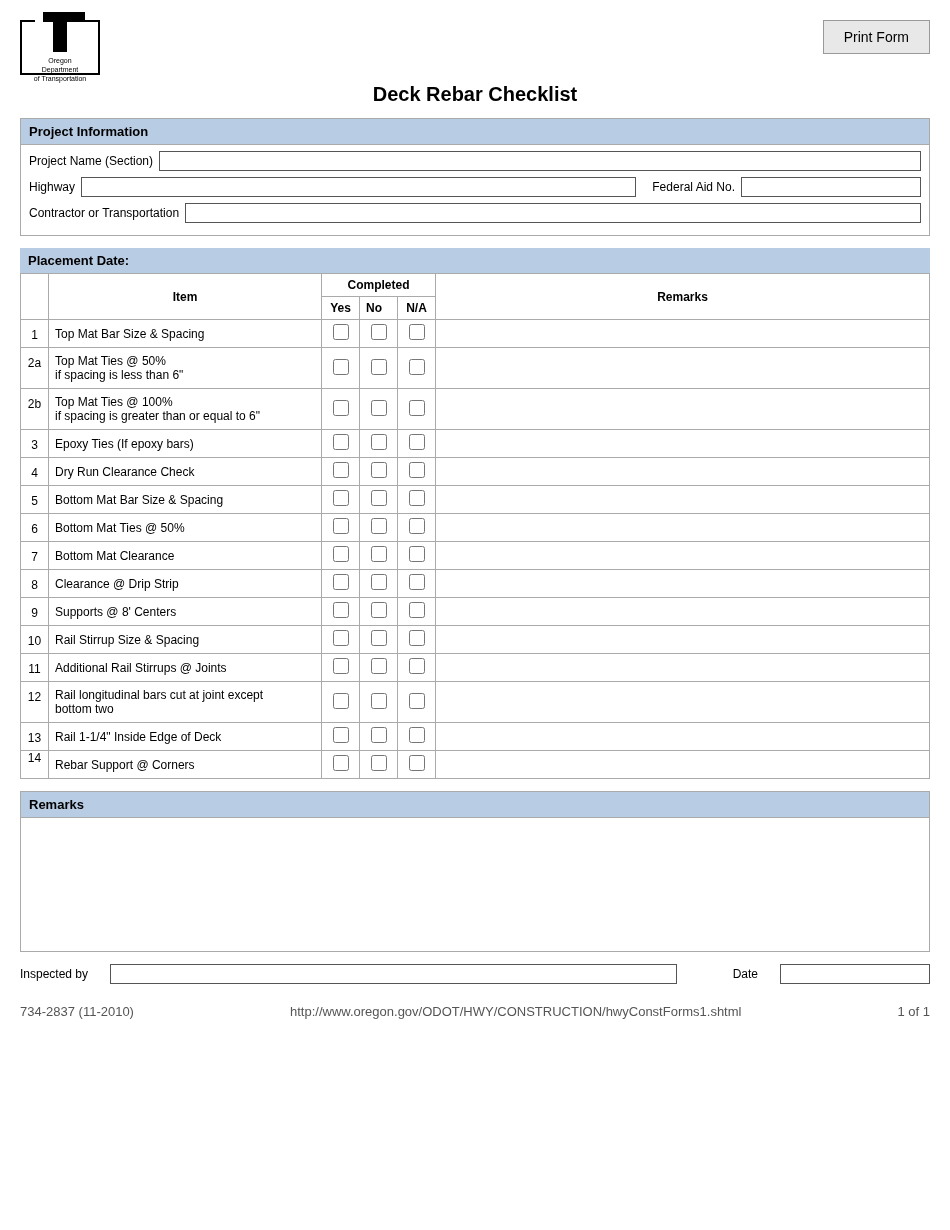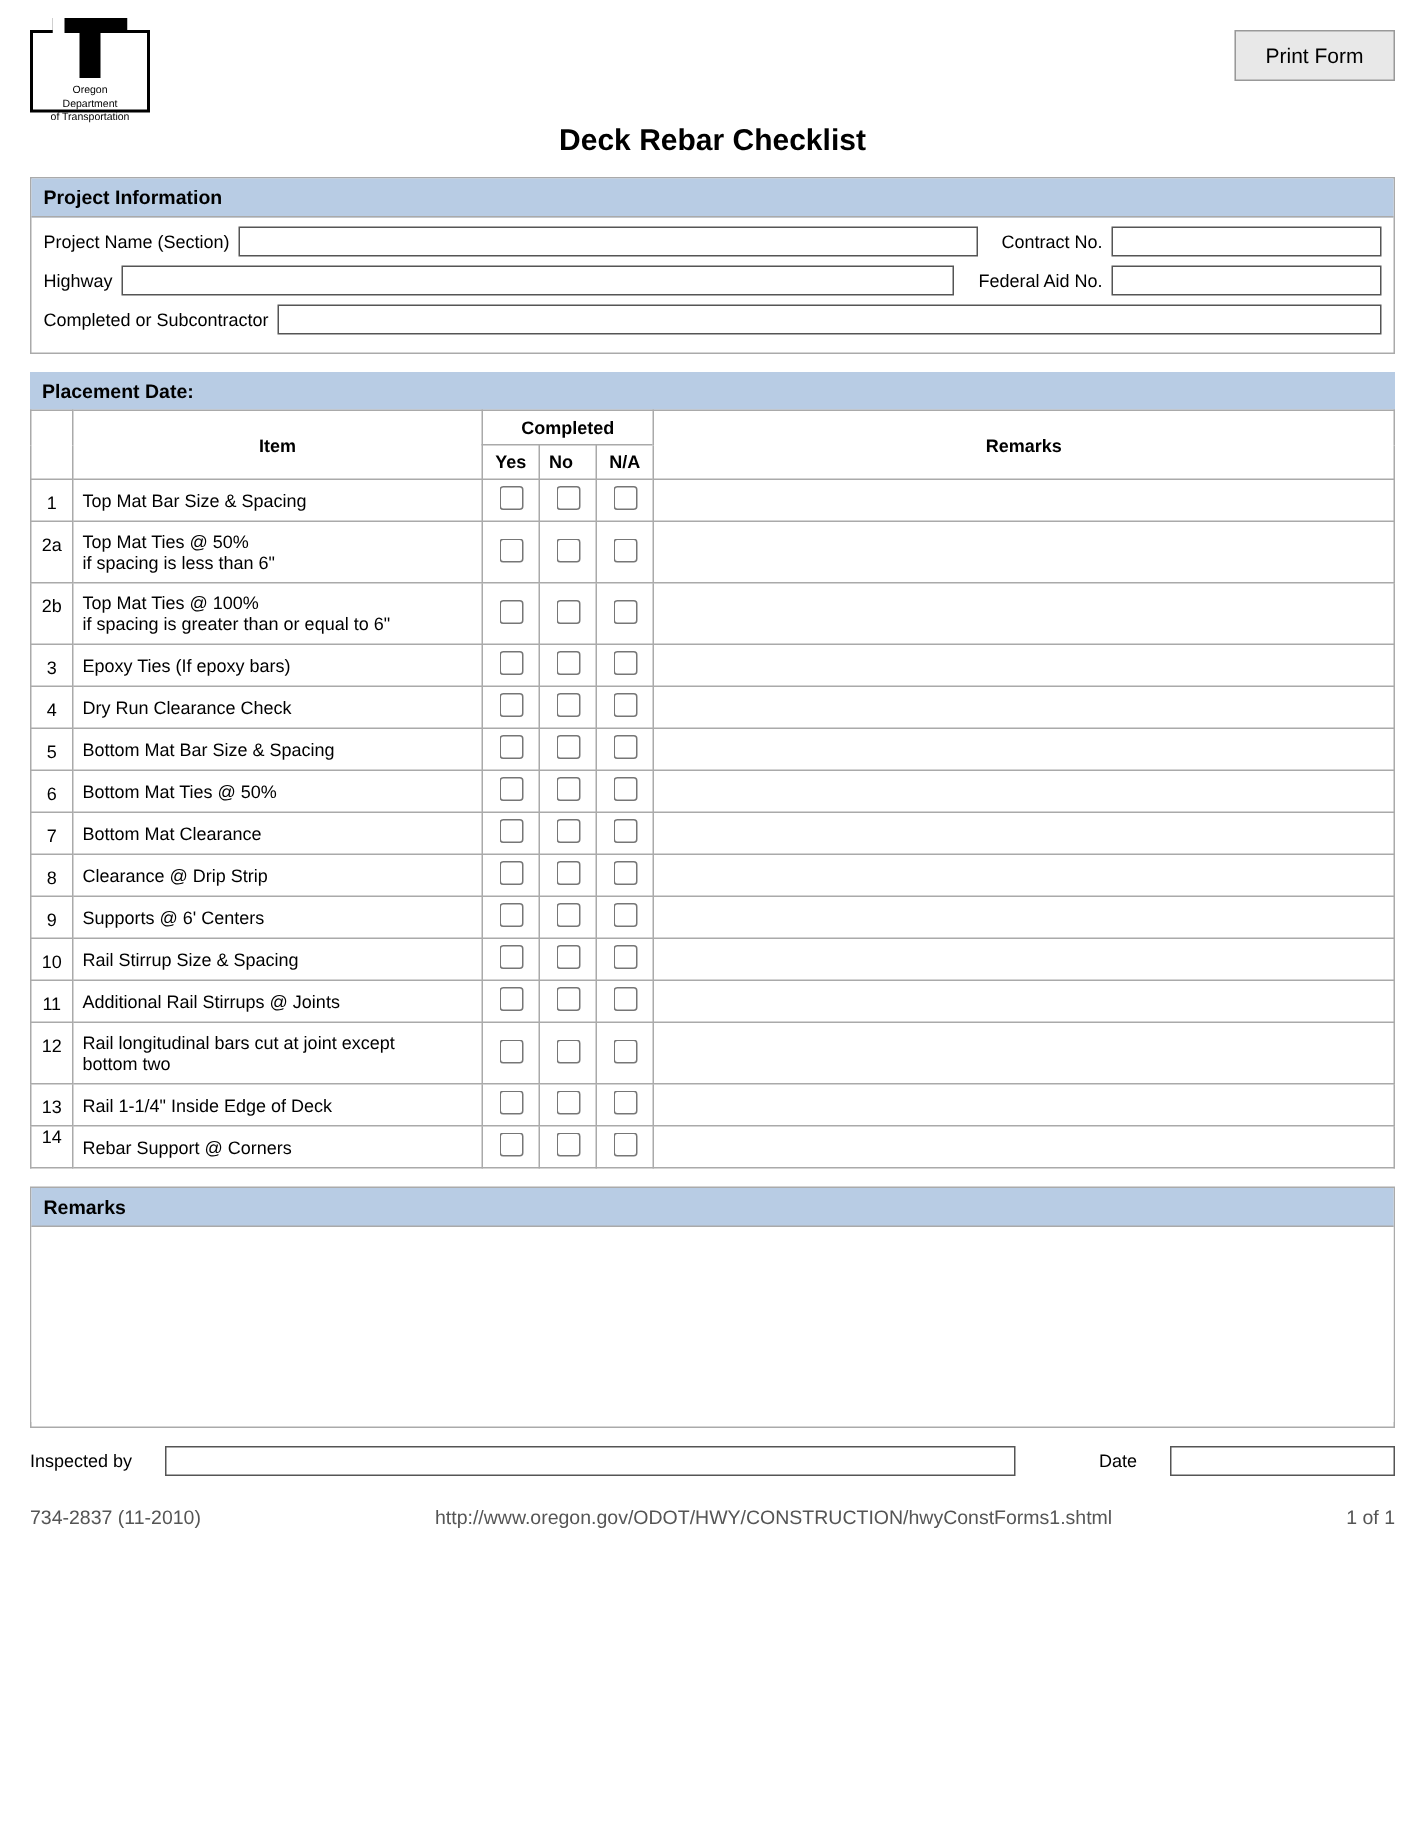--- a/index.html
+++ b/index.html
@@ -182,35 +182,31 @@
 </div>
 
 <div class="page-title">Deck Rebar Checklist</div>
 
 <div class="project-info-section">
   <div class="section-header">Project Information</div>
   <div class="project-fields">
     <div class="field-row">
       <span class="field-label">Project Name (Section)</span>
       <input class="field-input" type="text" style="flex: 1 1 0%;">
-      <div class="field-group">
-        <span class="field-label">Contract No.</span>
-        <input class="field-input" type="text" style="width: 180px; flex: 0 0 auto;">
-      </div>
     </div>
     <div class="field-row">
       <span class="field-label">Highway</span>
       <input class="field-input" type="text" style="flex: 1 1 0%;">
       <div class="field-group">
         <span class="field-label">Federal Aid No.</span>
         <input class="field-input" type="text" style="width: 180px; flex: 0 0 auto;">
       </div>
     </div>
     <div class="field-row">
-      <span class="field-label">Completed or Subcontractor</span>
+      <span class="field-label">Contractor or Transportation</span>
       <input class="field-input" type="text" style="flex: 1 1 0%;">
     </div>
   </div>
 </div>
 
 <div class="placement-header">Placement Date:</div>
 
 <table class="checklist-table">
   <thead>
     <tr>
@@ -295,21 +291,21 @@
       <tr>
         <td class="col-num" style="text-align: center; vertical-align: top; padding-top: 8px;">8</td>
         <td style="white-space: pre-line; padding: 6px;">Clearance @ Drip Strip</td>
         <td class="checkbox-cell"><input type="checkbox" style="width: 16px; height: 16px;"></td>
         <td class="checkbox-cell"><input type="checkbox" style="width: 16px; height: 16px;"></td>
         <td class="checkbox-cell"><input type="checkbox" style="width: 16px; height: 16px;"></td>
         <td style="min-width: 400px;"></td>
       </tr>
       <tr>
         <td class="col-num" style="text-align: center; vertical-align: top; padding-top: 8px;">9</td>
-        <td style="white-space: pre-line; padding: 6px;">Supports @ 6' Centers</td>
+        <td style="white-space: pre-line; padding: 6px;">Supports @ 8' Centers</td>
         <td class="checkbox-cell"><input type="checkbox" style="width: 16px; height: 16px;"></td>
         <td class="checkbox-cell"><input type="checkbox" style="width: 16px; height: 16px;"></td>
         <td class="checkbox-cell"><input type="checkbox" style="width: 16px; height: 16px;"></td>
         <td style="min-width: 400px;"></td>
       </tr>
       <tr>
         <td class="col-num" style="text-align: center; vertical-align: top; padding-top: 8px;">10</td>
         <td style="white-space: pre-line; padding: 6px;">Rail Stirrup Size &amp; Spacing</td>
         <td class="checkbox-cell"><input type="checkbox" style="width: 16px; height: 16px;"></td>
         <td class="checkbox-cell"><input type="checkbox" style="width: 16px; height: 16px;"></td>

